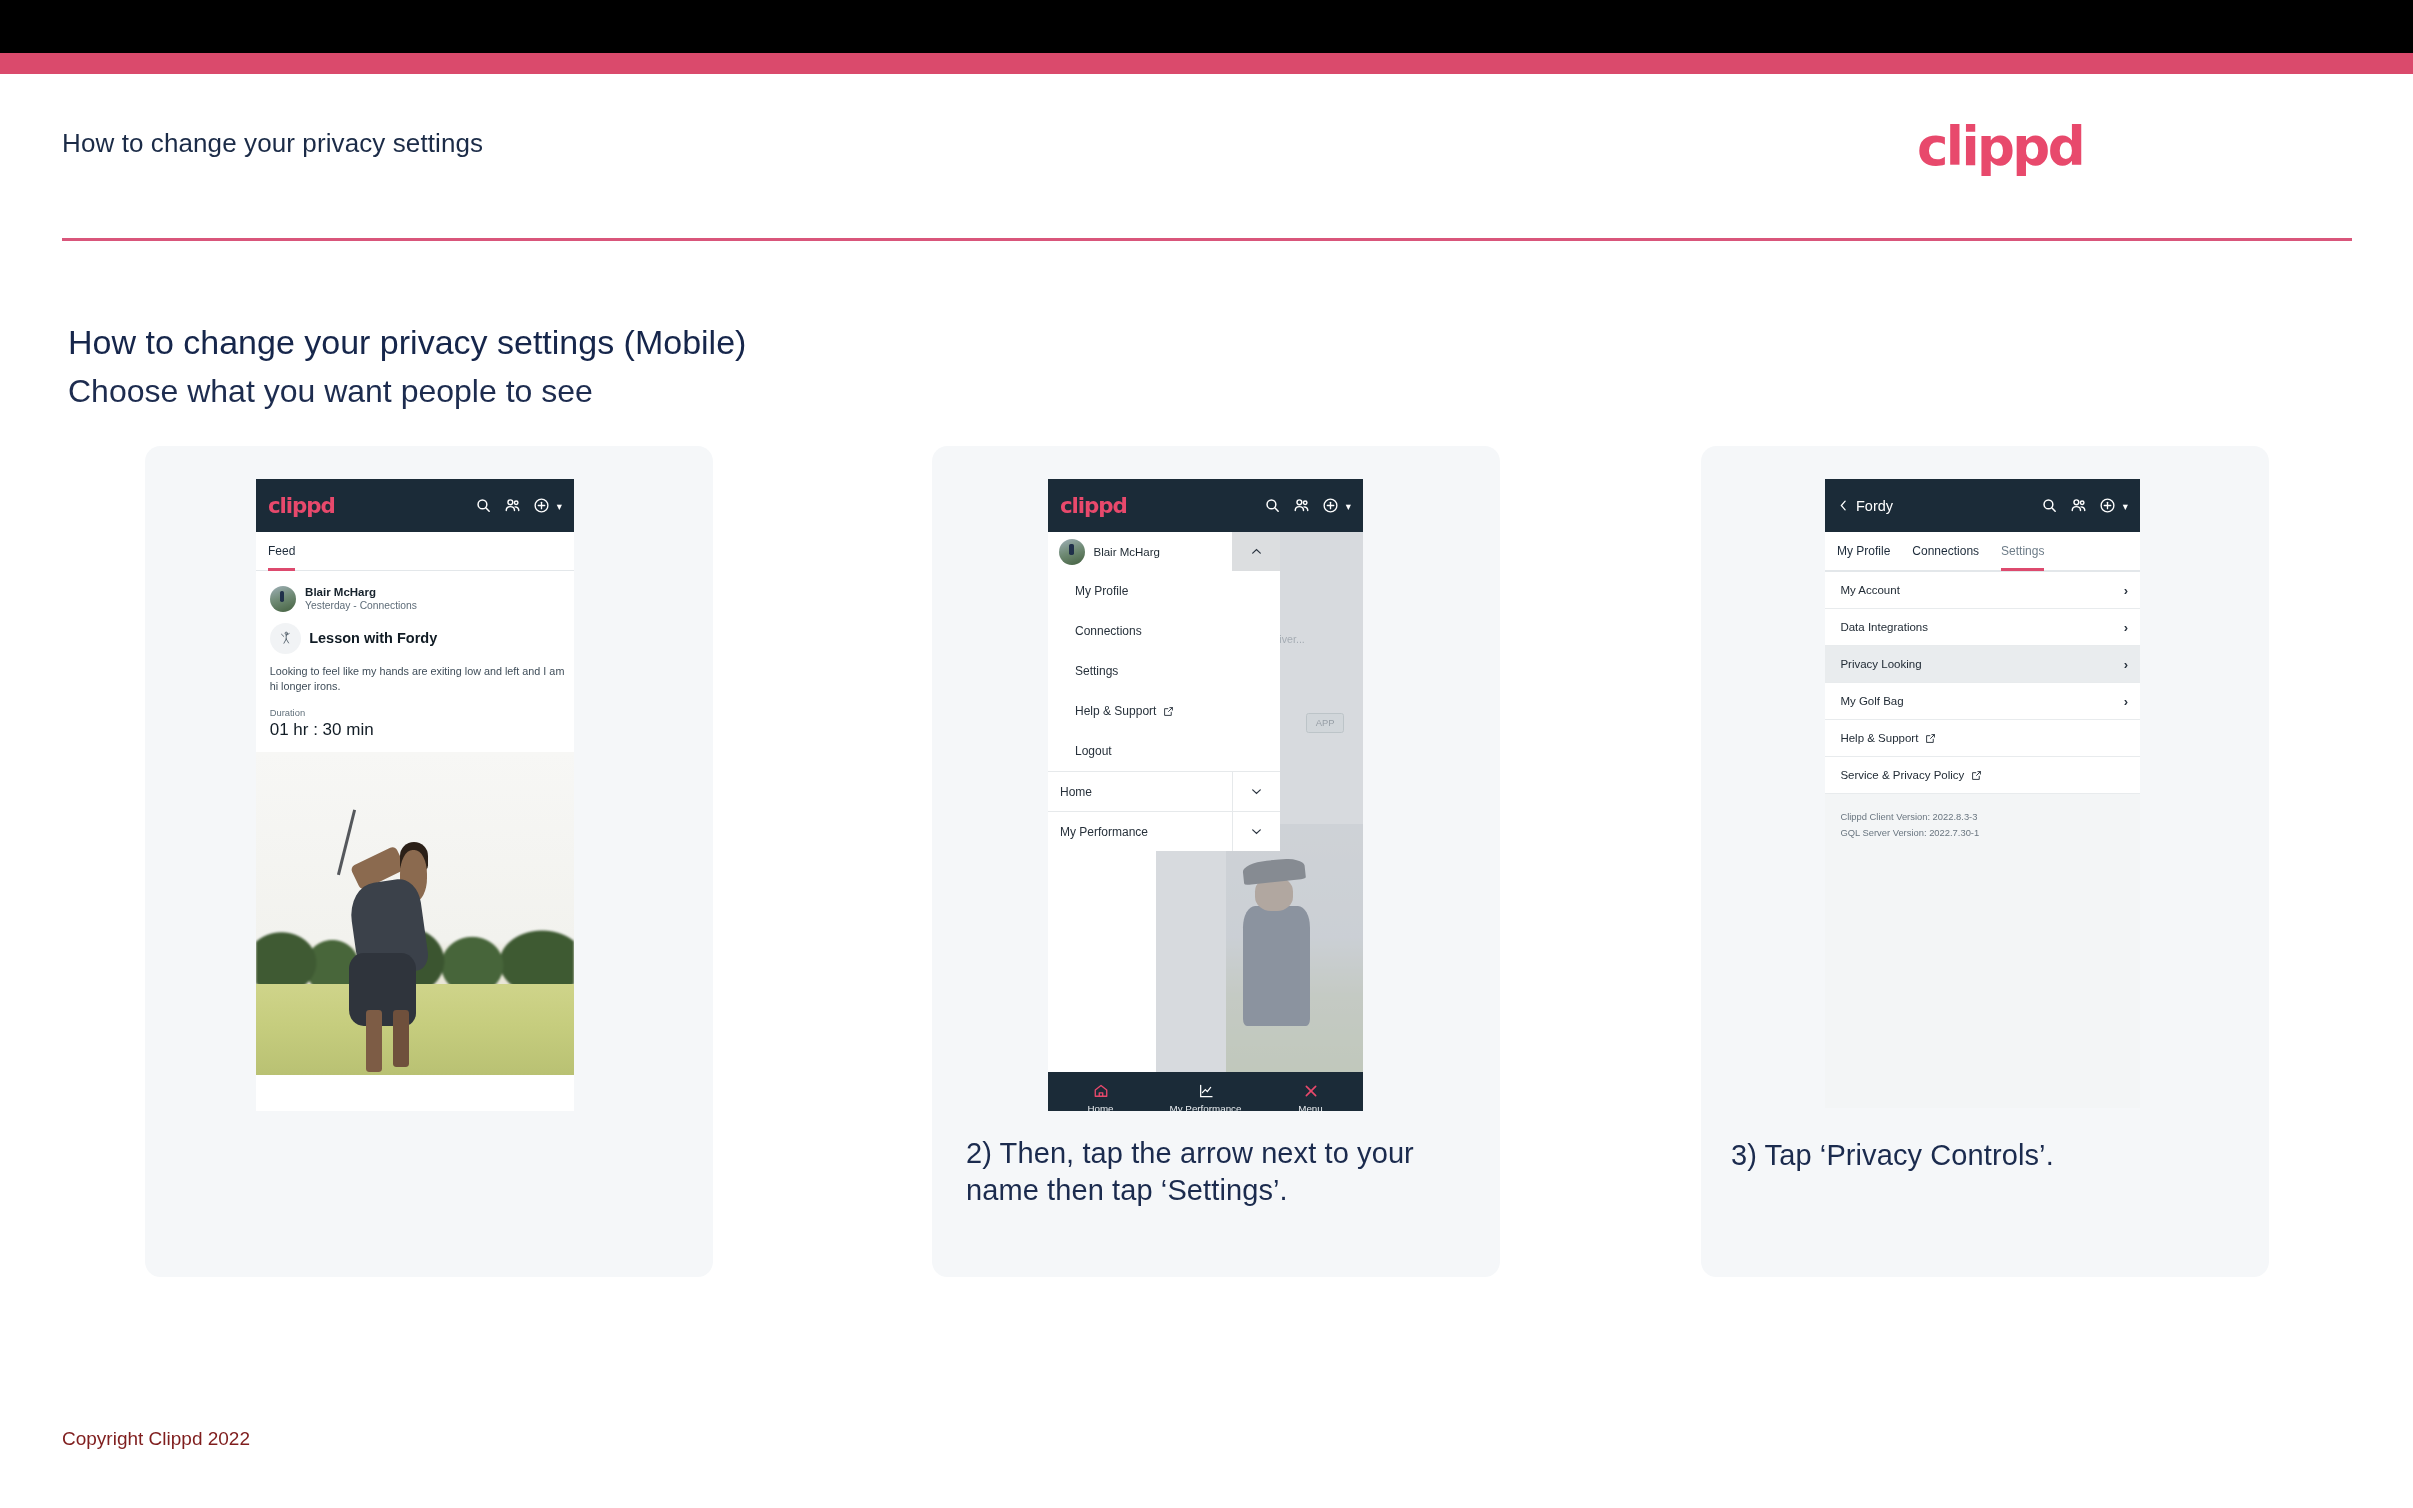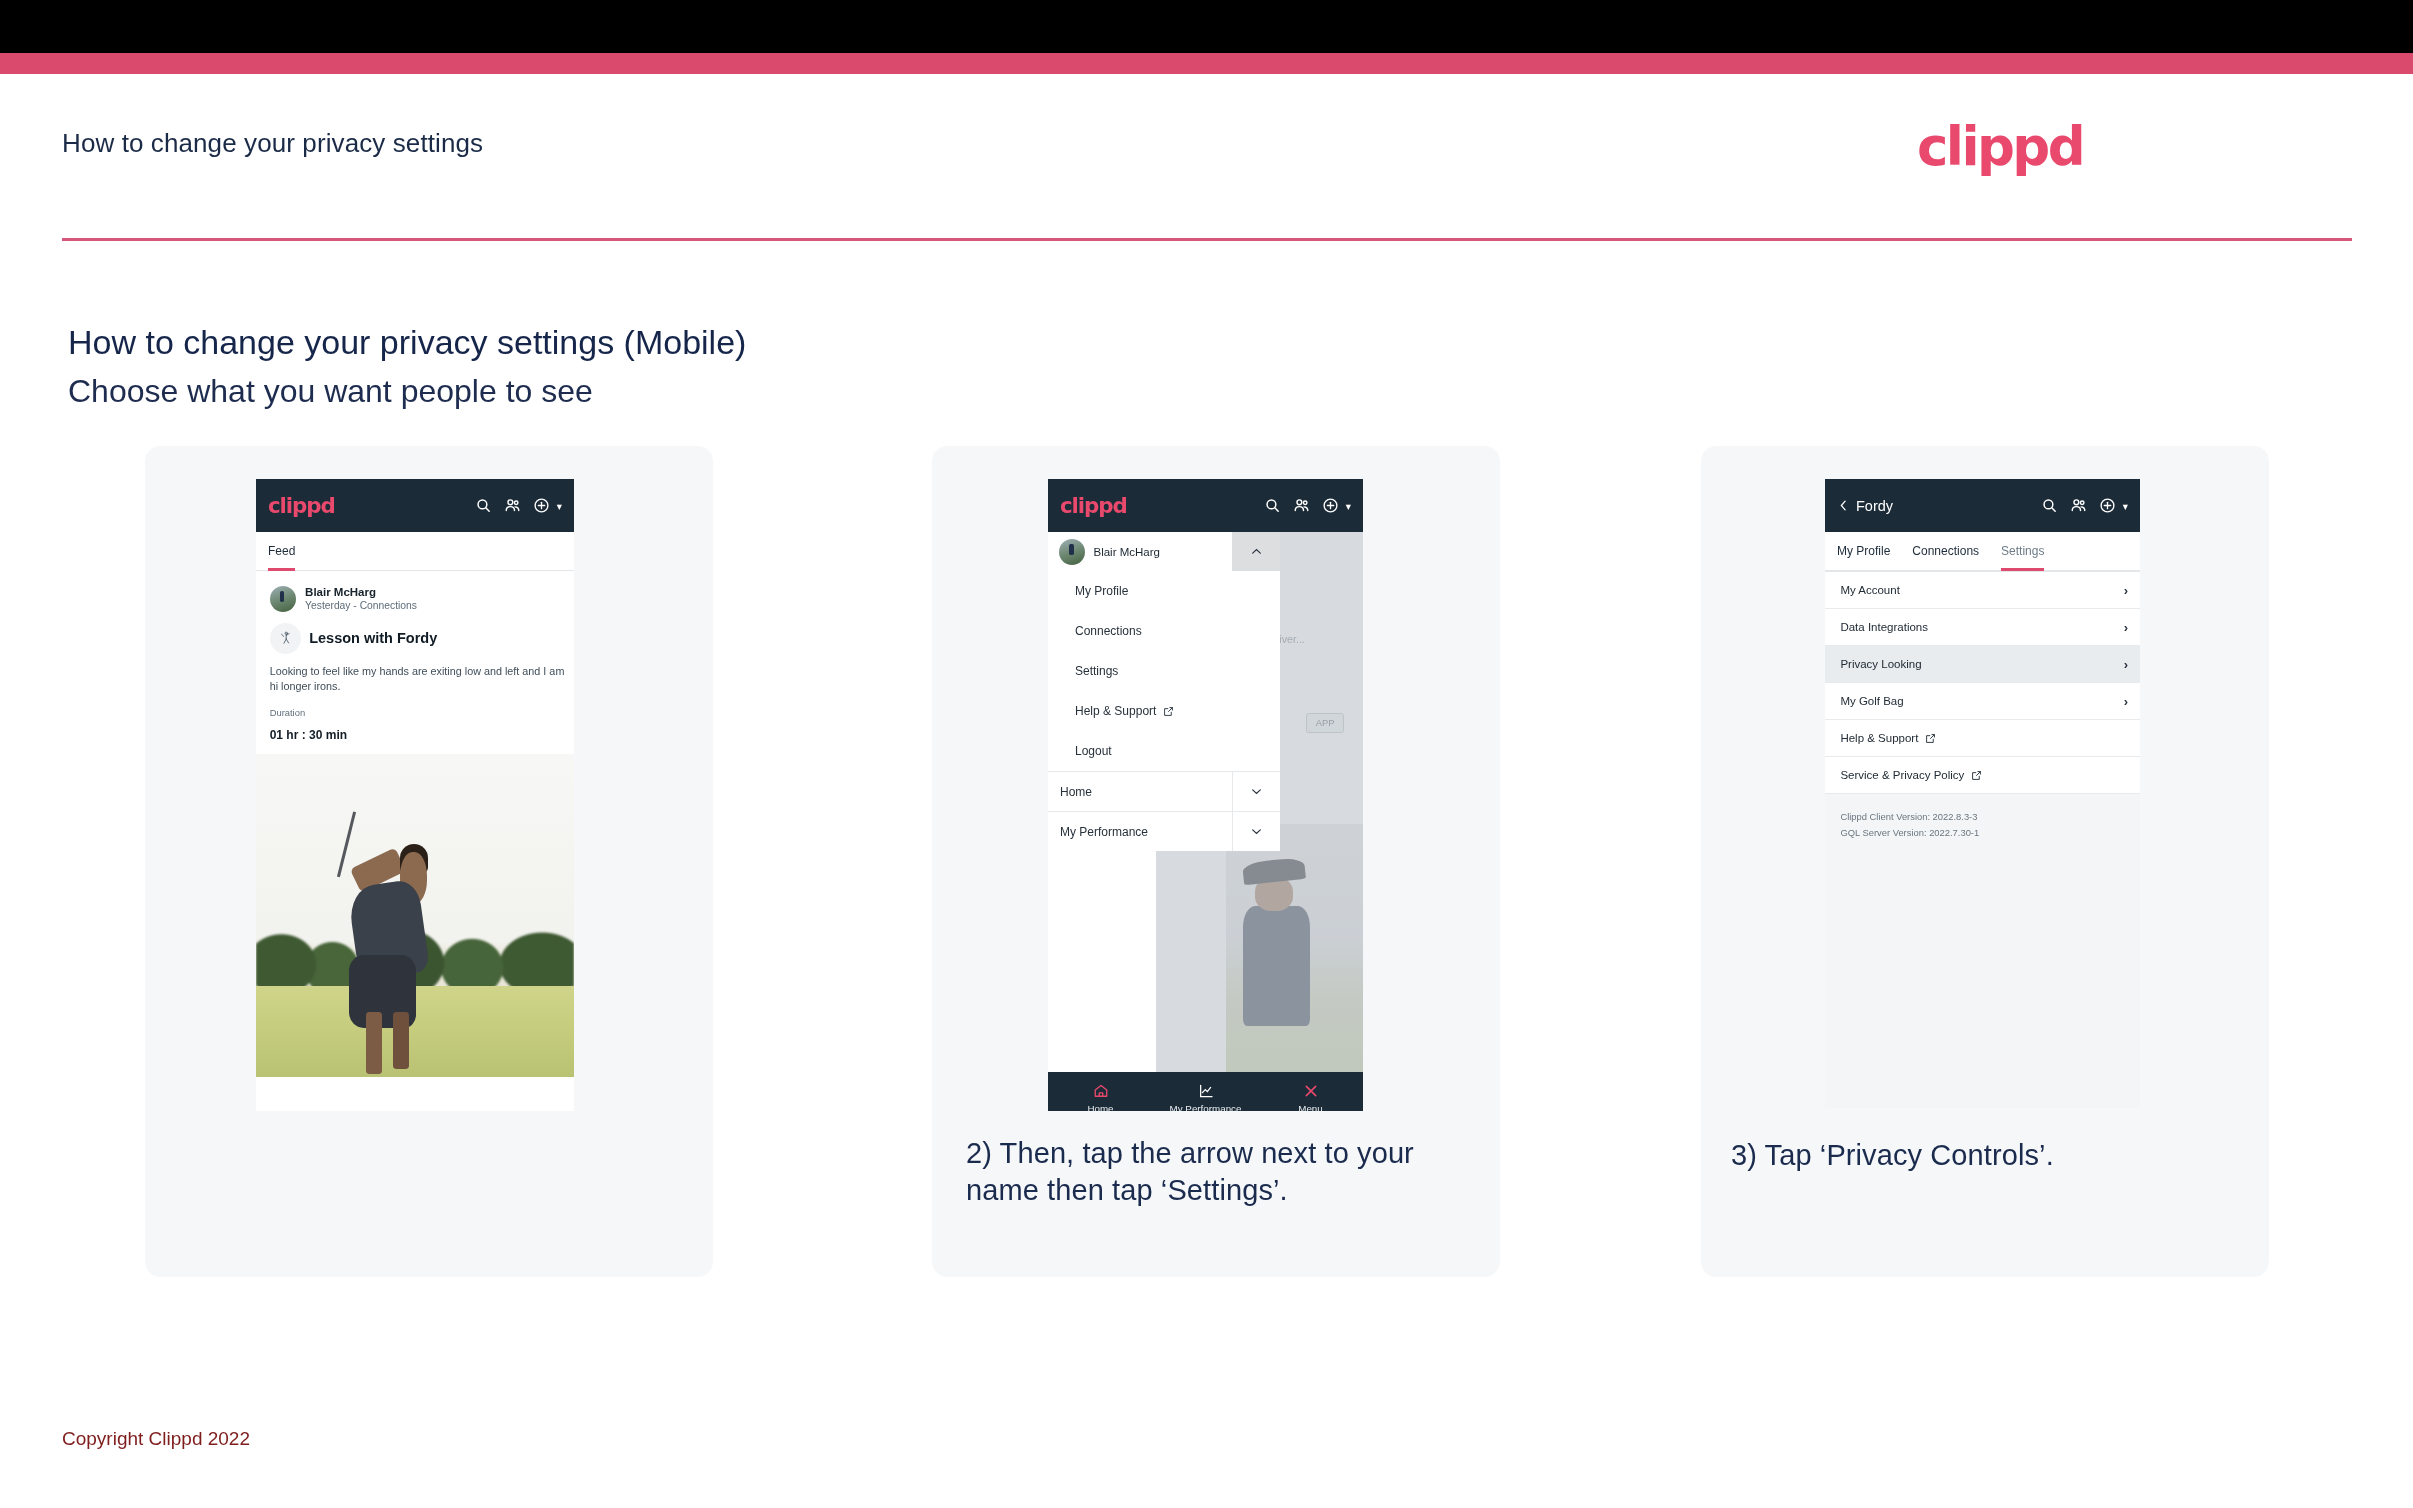--- a/index.html
+++ b/index.html
@@ -101,21 +101,21 @@
   .post-name { font-size: 11.5px; font-weight: bold; color: #16222C; line-height: 1.25; }
   .post-meta { font-size: 10.3px; color: #5E6C78; line-height: 1.3; }
   .lesson-row { display: flex; align-items: center; gap: 8.5px; padding: 5.1px 13.7px 3.4px 13.7px; }
   .lesson-badge {
     width: 31px; height: 31px; border-radius: 50%; background: #F1F3F5;
     display: flex; align-items: center; justify-content: center; flex: 0 0 31px; color:#4a5763;
   }
   .lesson-title { font-size: 14.5px; font-weight: bold; color: #101B24; }
   .post-text { font-size: 10.8px; color: #3F4D59; line-height: 1.45; padding: 6.8px 0 0 13.7px; }
   .dur-label { font-size: 9.4px; color: #61707B; padding: 12px 0 0 13.7px; }
-  .dur-value { font-size: 12px; font-weight: bold; color: #121D26; padding: 1.7px 0 0 13.7px; margin-top: 8px; }
+  .dur-value { font-size: 17px; font-weight: normal; color: #121D26; padding: 1.7px 0 0 13.7px; }
 
   .golf-photo {
     position: relative; margin-top: 12px; height: 323px; width: 100%; overflow: hidden;
     background: #ffffff;
   }
   .gp-sky { position: absolute; inset: 0; background: linear-gradient(#f7f7f5 0%, #f2f2ee 58%, #eceade 62%, #e9e6d7 64%); }
   .gp-trees {
     position: absolute; left: 0; right: 0; top: 52%; height: 22%;
     background:
       radial-gradient(ellipse 18% 70% at 8% 60%, #3f5a33 0 60%, transparent 62%),

